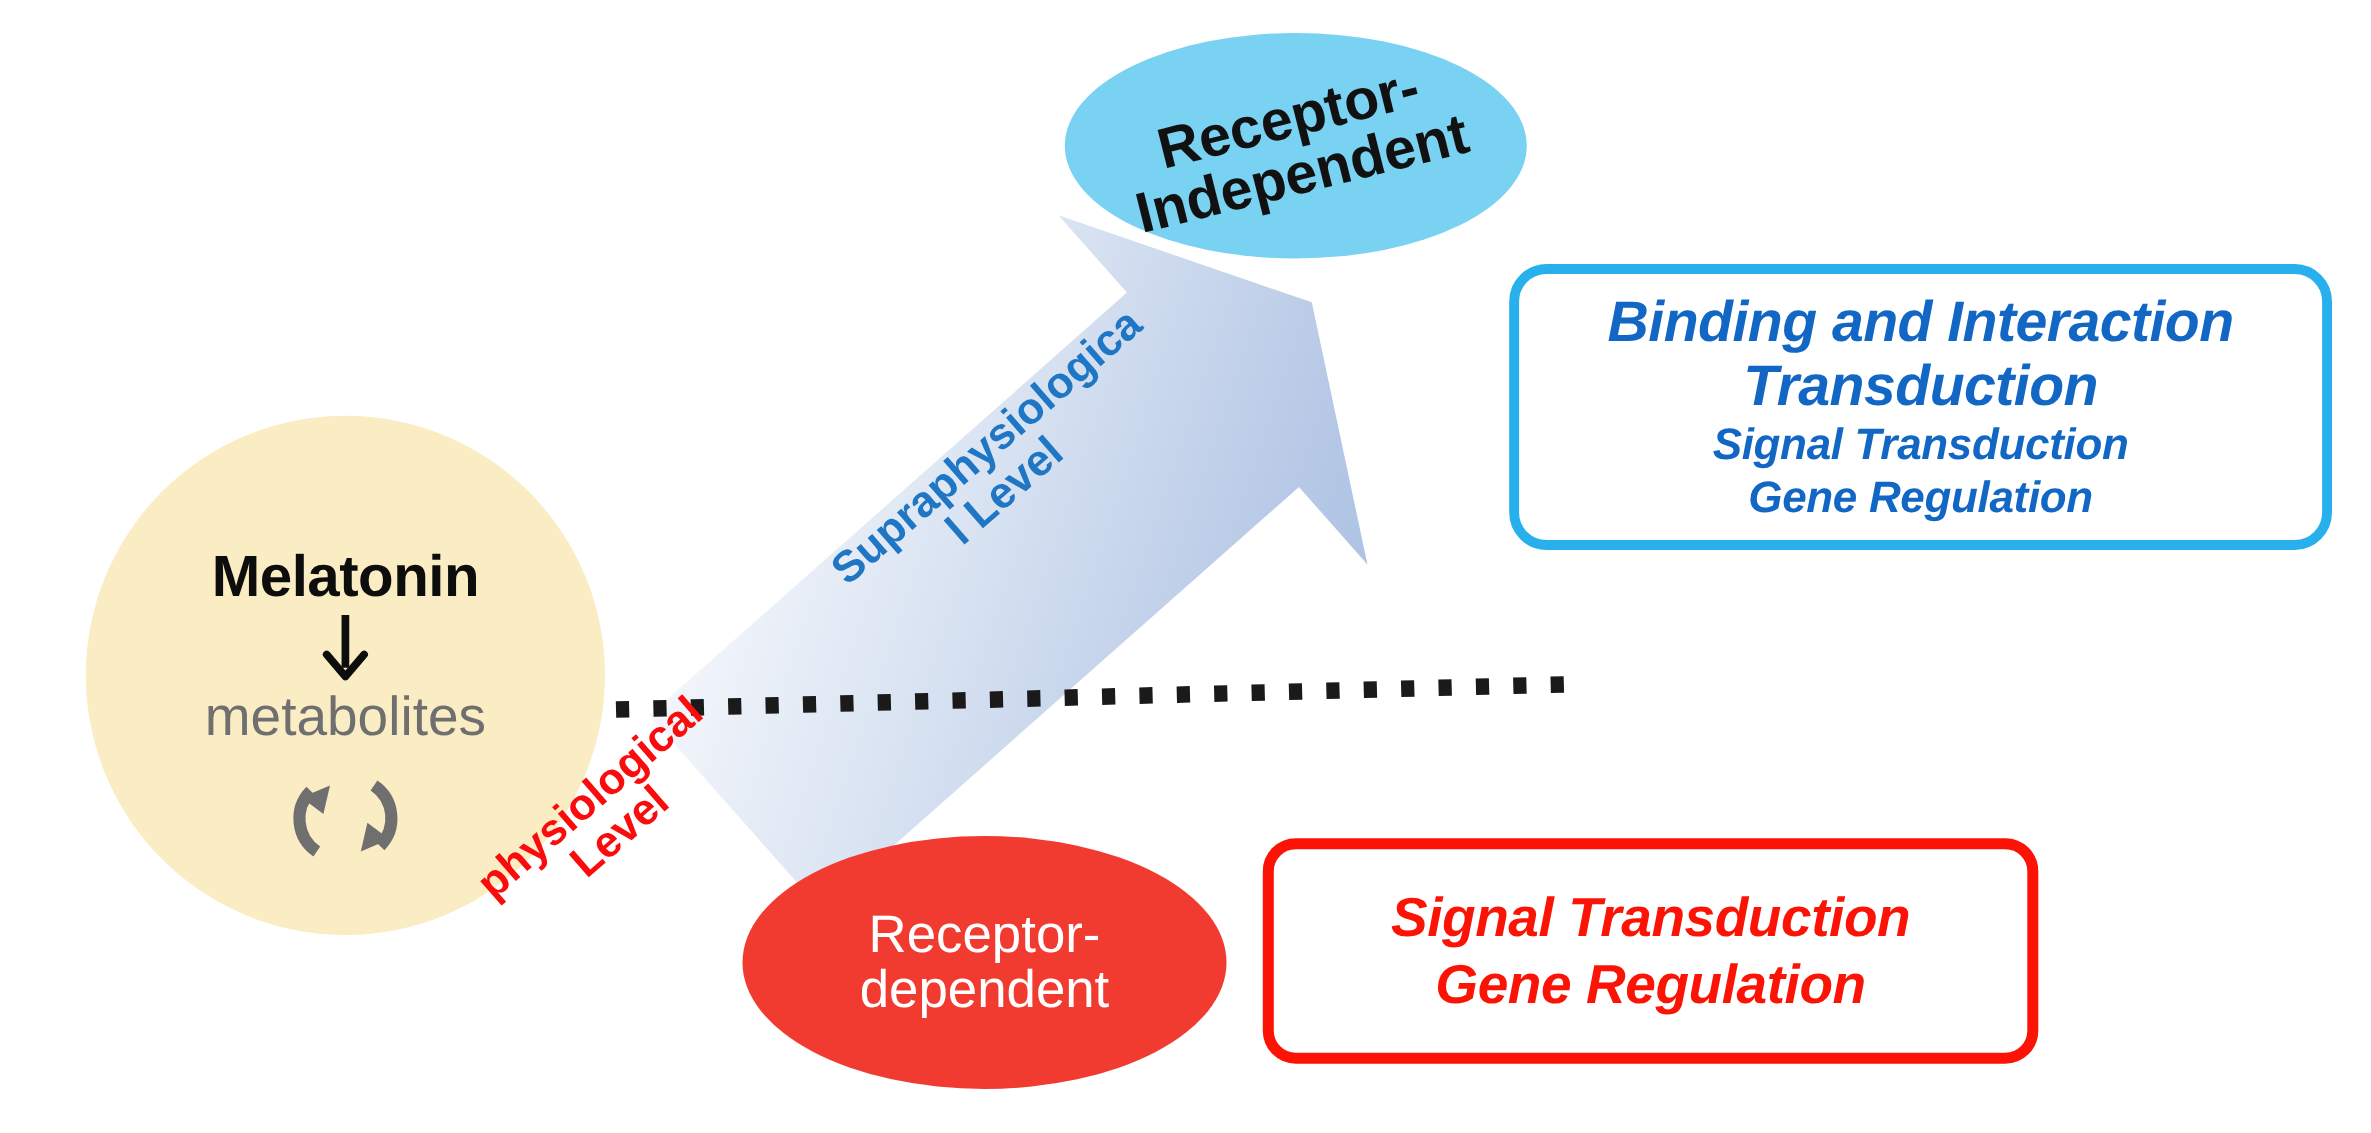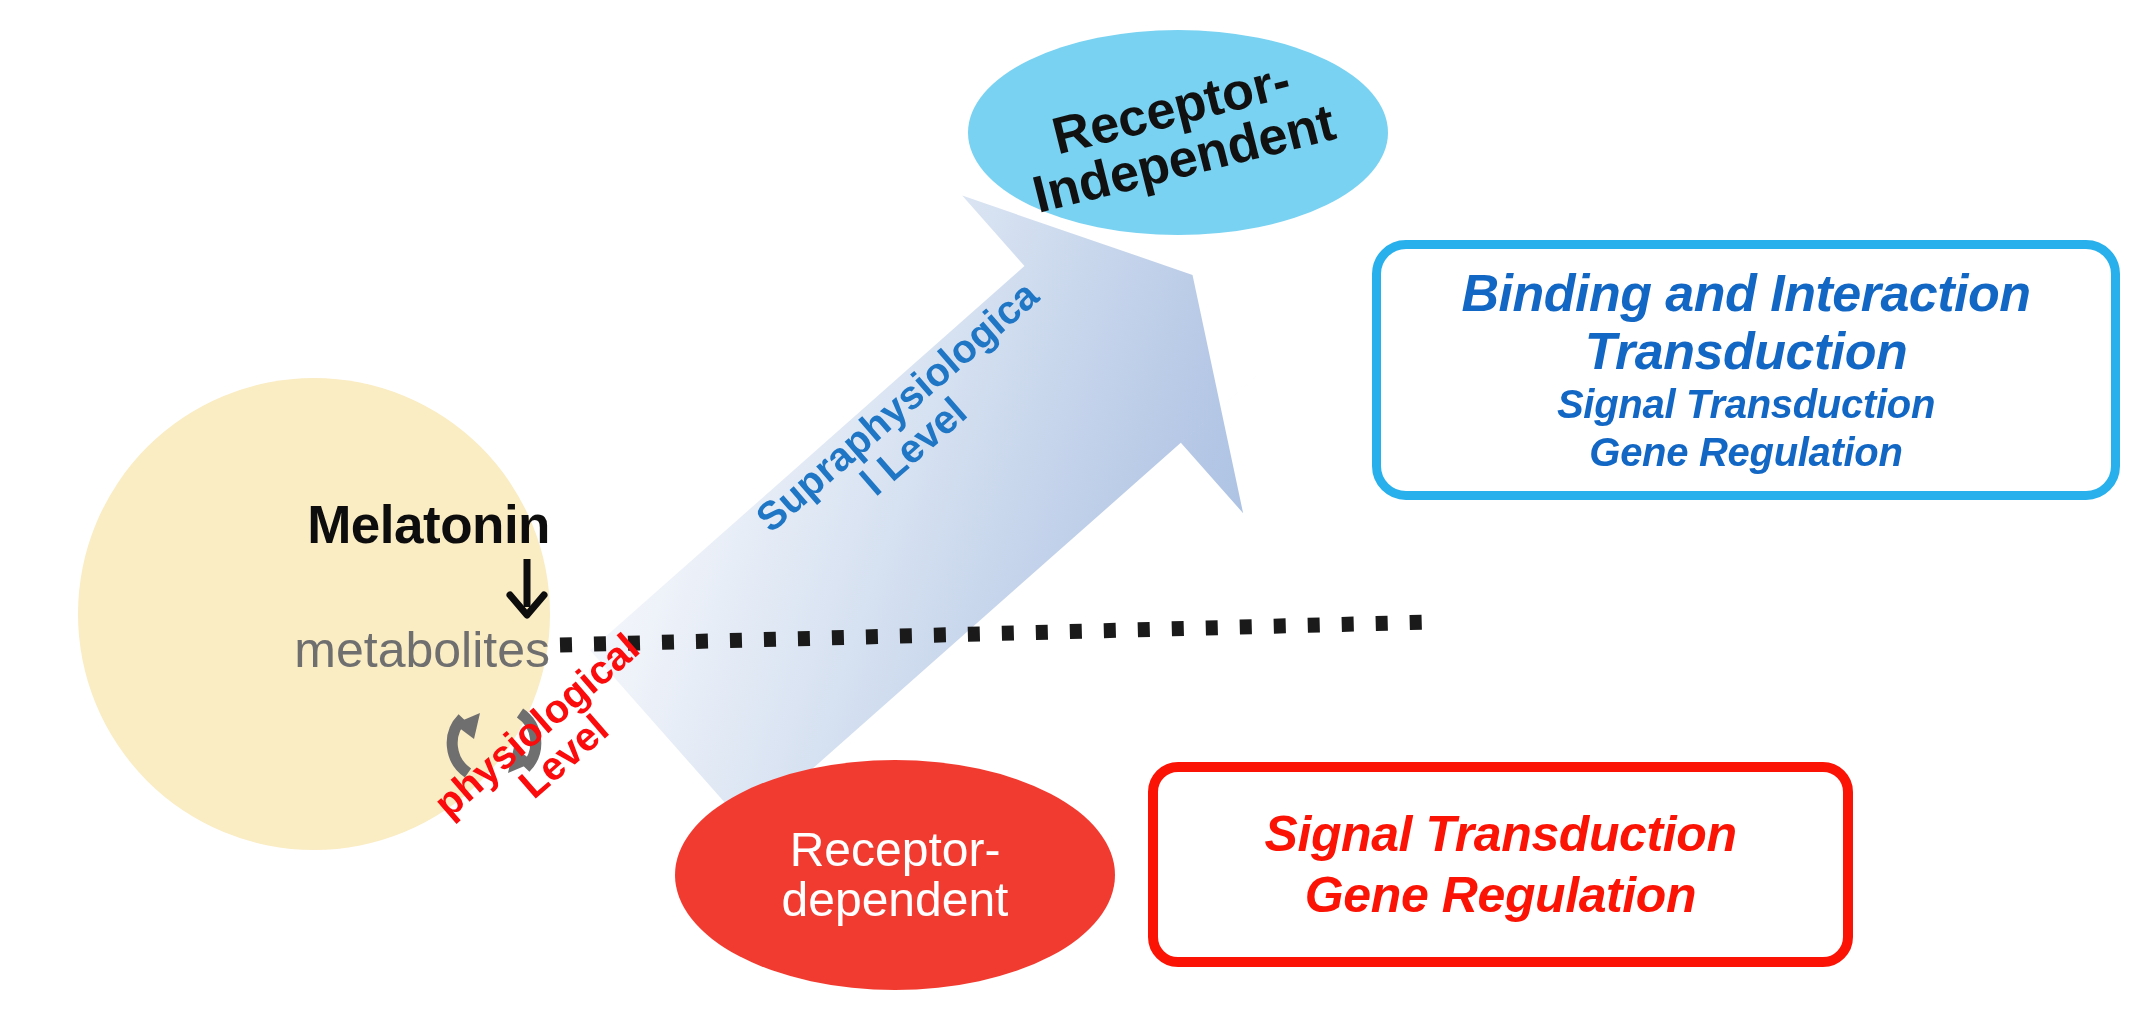--- a/index.html
+++ b/index.html
@@ -31,21 +31,21 @@
   }
   .melatonin-stack {
     position: absolute;
     left: 78px;
     top: 378px;
     width: 472px;
     height: 472px;
     z-index: 6;
     display: flex;
     flex-direction: column;
-    align-items: flex-end;
+    align-items: center;
     justify-content: flex-start;
     padding-top: 120px;
     box-sizing: border-box;
     pointer-events: none;
   }
   .melatonin-title {
     font-size: 53px;
     font-weight: bold;
     color: #0d0d0d;
     letter-spacing: -0.5px;

